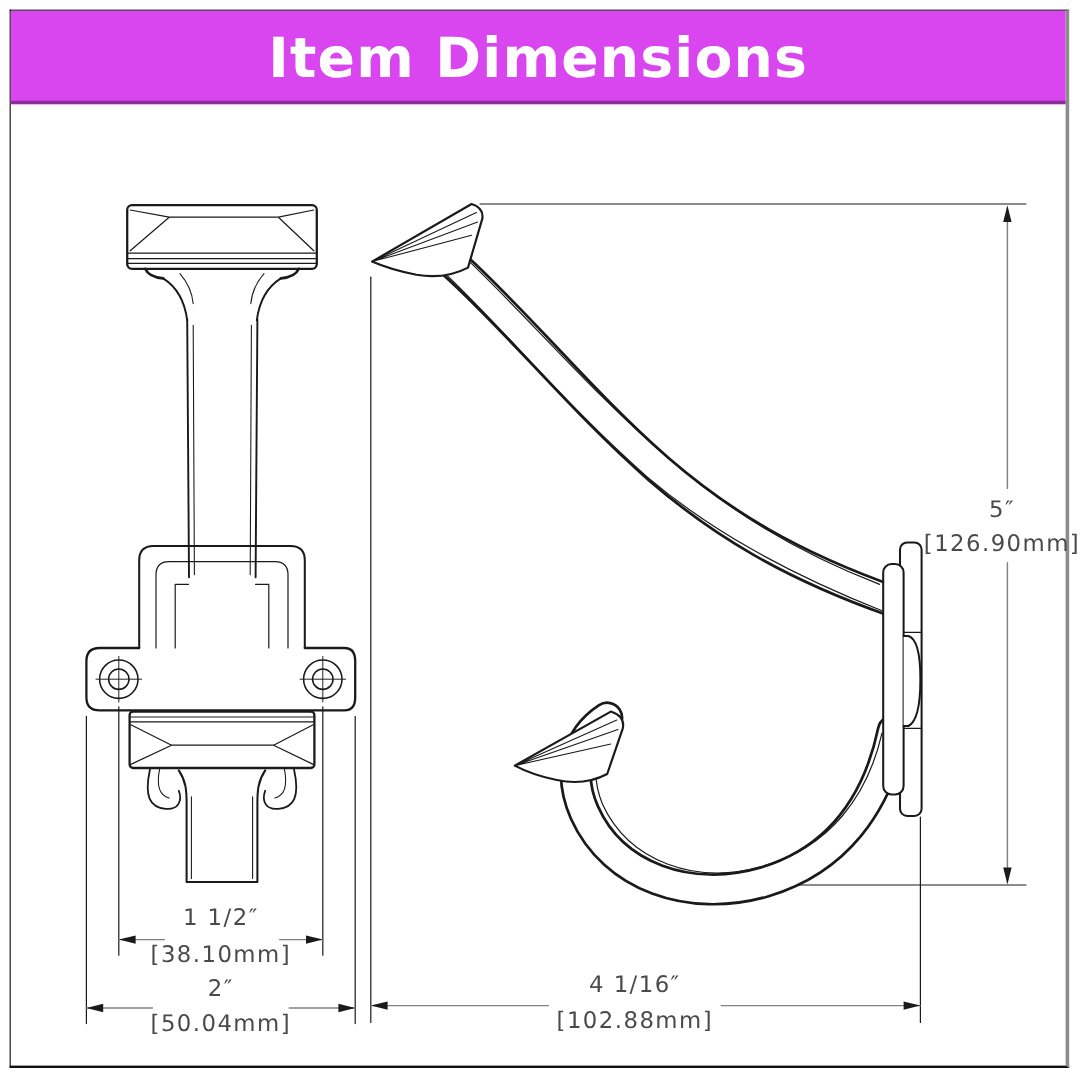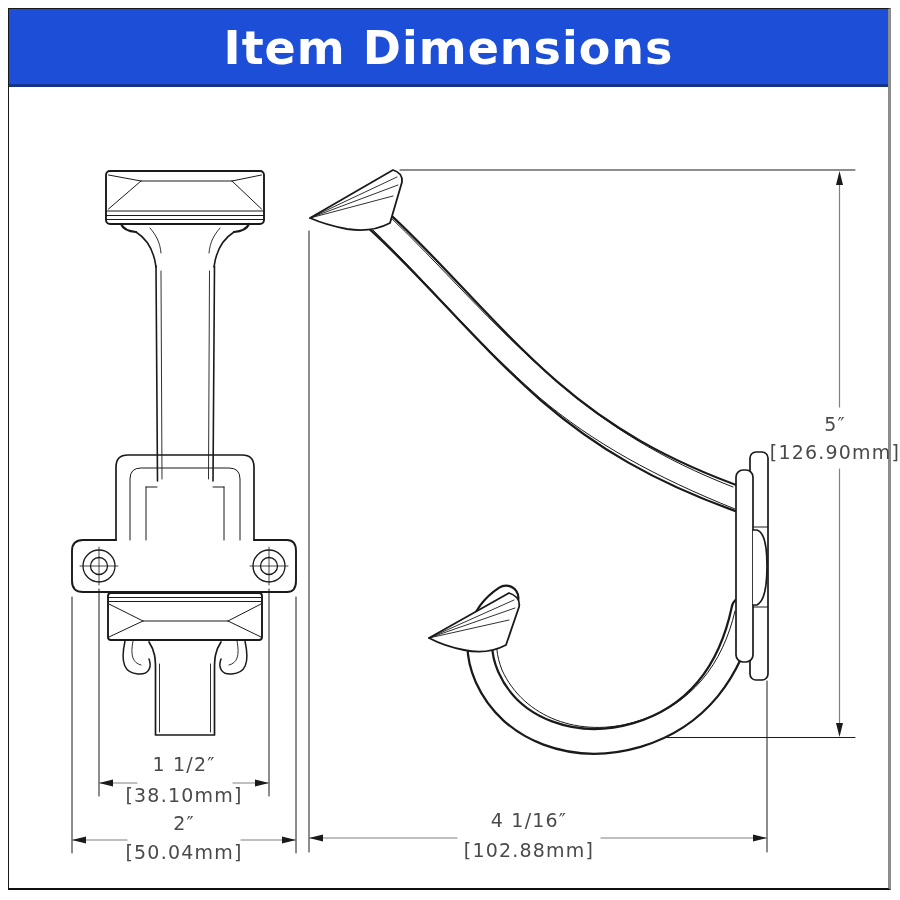--- a/index.html
+++ b/index.html
@@ -16,21 +16,21 @@
     left: 8px; top: 8px; right: 9px; bottom: 10px;
     border: 1px solid #1a1a1a;
     border-right: 3px solid #8c8c8c;
     border-bottom: 2px solid #101010;
     background: #ffffff;
   }
   #header-bar {
     position: absolute;
     left: 0; top: 0; right: 0;
     height: 78px;
-    background: #1d4ed8;
+    background: #d946ef;
     display: flex;
     align-items: center;
     justify-content: center;
     box-shadow: inset 0 -3px 0 rgba(0,0,0,0.35);
   }
   #header-title {
     color: #ffffff;
     font-size: 46px;
     font-weight: 700;
     letter-spacing: 1px;

